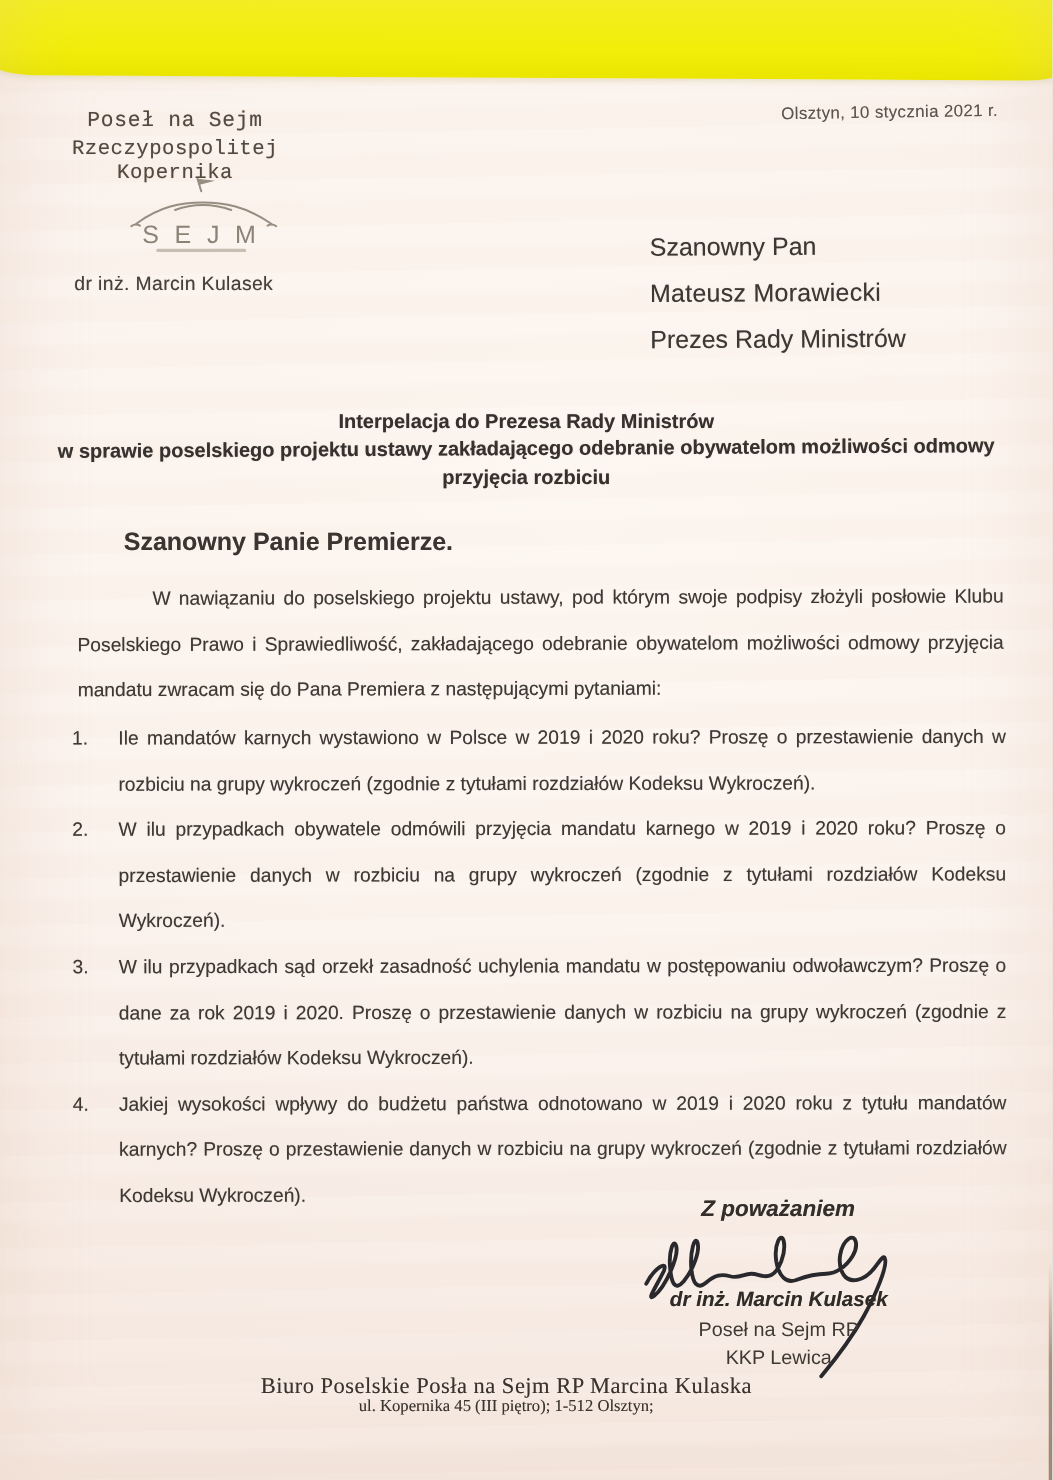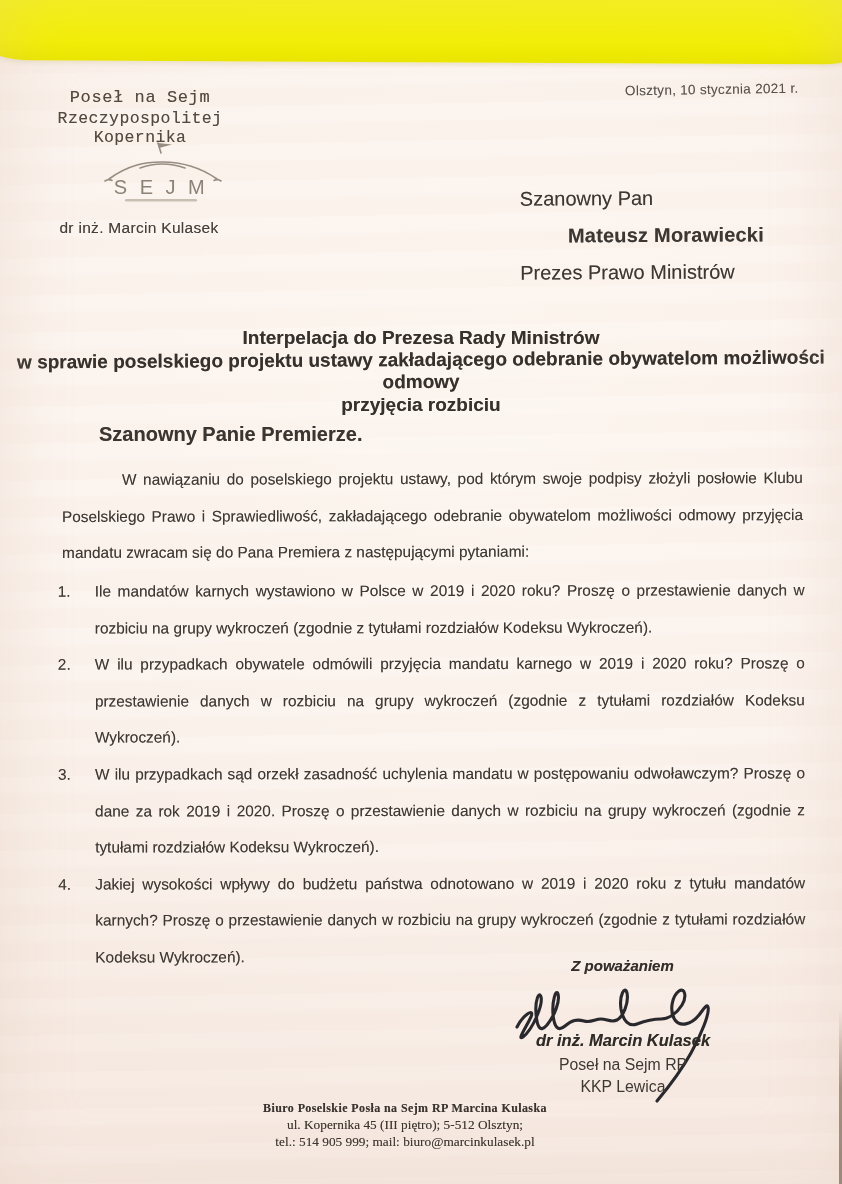--- a/index.html
+++ b/index.html
@@ -44,56 +44,56 @@
     font-size:15.5px;color:#453f3a;letter-spacing:.3px;
     text-shadow:0 0 .6px rgba(69,63,58,.5);}
   .date-line{top:82px;right:44px;font-size:13.5px;color:#5b534d;
     letter-spacing:.3px;transform:rotate(-0.9deg);
     text-shadow:0 0 .5px rgba(91,83,77,.4);}
 
   
   .recipient{left:520px;top:186px;transform:rotate(-0.3deg);
     font-size:20px;color:#3c3733;text-shadow:0 0 .6px rgba(60,55,51,.45);}
   .recipient div{line-height:24px;margin-bottom:13px;}
-  .recipient-name{font-weight:700;letter-spacing:.2px;margin-left:48px;}
+  .recipient-name{font-weight:400;letter-spacing:.2px;}
 
   
   .subject{left:0;top:327px;width:842px;text-align:center;font-weight:700;
-    font-size:19px;line-height:22.4px;color:#36312d;
+    font-size:16px;line-height:22.4px;color:#36312d;
     text-shadow:0 0 .6px rgba(54,49,45,.5);}
   .subject-line2{transform:rotate(-0.35deg);}
 
   
   .greeting{left:99px;top:423px;font-size:20px;font-weight:700;
     color:#3a3531;text-shadow:0 0 .5px rgba(58,53,49,.45);}
   .intro{left:62px;top:461px;width:741px;font-size:15.4px;line-height:36.6px;
     text-align:justify;text-indent:60px;transform:rotate(-0.15deg);
     text-shadow:0 0 .6px rgba(62,56,51,.45);}
   .questions{left:58px;top:573px;width:747px;font-size:15.4px;line-height:36.6px;
     transform:rotate(-0.1deg);text-shadow:0 0 .6px rgba(62,56,51,.45);}
   .q-row{display:flex;}
   .q-num{flex:0 0 37px;}
   .q-text{flex:1;text-align:justify;}
 
   
   .valediction{left:520px;top:957px;width:205px;text-align:center;
-    font-size:15px;font-weight:700;font-style:italic;color:#332e2a;
+    font-size:18px;font-weight:700;font-style:italic;color:#332e2a;
     text-shadow:0 0 .5px rgba(51,46,42,.5);}
   .signature{left:505px;top:975px;width:235px;height:140px;pointer-events:none;}
   .signer-name{left:502px;top:1031px;width:242px;text-align:center;
     font-size:16.5px;font-weight:700;font-style:italic;color:#2f2b27;
     text-shadow:0 0 .5px rgba(47,43,39,.5);}
   .signer-t1{left:502px;top:1056px;width:242px;text-align:center;font-size:15.8px;}
   .signer-t2{left:502px;top:1078px;width:242px;text-align:center;font-size:15.8px;}
 
   
   .footer{left:0;top:1100px;width:810px;text-align:center;
     font-family:"Liberation Serif","DejaVu Serif",serif;color:#3a332e;
     text-shadow:0 0 .5px rgba(58,51,46,.45);}
-  .footer-line1{font-size:12px;font-weight:700;letter-spacing:.4px;line-height:17px;}
+  .footer-line1{font-size:18px;font-weight:400;letter-spacing:.4px;line-height:17px;}
   .footer-line2,.footer-line3{font-size:13.3px;line-height:16.5px;}
 
   
   .edge-line{right:0;top:1010px;width:3px;height:174px;
     background:linear-gradient(180deg,rgba(90,60,38,0) 0%,rgba(90,60,38,.55) 45%,rgba(70,45,28,.6) 100%);}
 </style>
 </head>
 <body>
 
 <div class="page">
@@ -118,21 +118,21 @@
     </g>
     <text x="66" y="59" text-anchor="middle" font-family="Liberation Sans, DejaVu Sans, sans-serif" font-size="20" letter-spacing="3.5" fill="#8d8276">S E J M</text>
     <rect x="30" y="64" width="72" height="2.6" rx="1.3" fill="#c2b8ac" opacity=".9"></rect>
   </svg>
 
   <div class="abs sender-name">dr inż. Marcin Kulasek</div>
 
   <div class="abs recipient">
     <div>Szanowny Pan</div>
     <div class="recipient-name">Mateusz Morawiecki</div>
-    <div>Prezes Prawo Ministrów</div>
+    <div>Prezes Rady Ministrów</div>
   </div>
 
   <div class="abs subject">
     <div>Interpelacja do Prezesa Rady Ministrów</div>
     <div class="subject-line2">w sprawie poselskiego projektu ustawy zakładającego odebranie obywatelom możliwości odmowy</div>
     <div>przyjęcia rozbiciu</div>
   </div>
 
   <div class="abs greeting">Szanowny Panie Premierze.</div>
 
@@ -169,19 +169,18 @@
          C167,21 164,36 170,45 C175,52 186,50 194,40
          C198,35 202,28 203,32 C205,38 196,60 186,78 C176,96 162,114 152,126"></path>
   </svg>
 
   <div class="abs signer-name">dr inż. Marcin Kulasek</div>
   <div class="abs signer-t1">Poseł na Sejm RP</div>
   <div class="abs signer-t2">KKP Lewica</div>
 
   <div class="abs footer">
     <div class="footer-line1">Biuro Poselskie Posła na Sejm RP Marcina Kulaska</div>
-    <div class="footer-line2">ul. Kopernika 45 (III piętro); 5-512 Olsztyn;</div>
-    <div class="footer-line3">tel.: 514 905 999; mail: biuro@marcinkulasek.pl</div>
+    <div class="footer-line2">ul. Kopernika 45 (III piętro); 1-512 Olsztyn;</div>
   </div>
 
   <div class="abs edge-line"></div>
 
 </div>
 
 </body></html>

